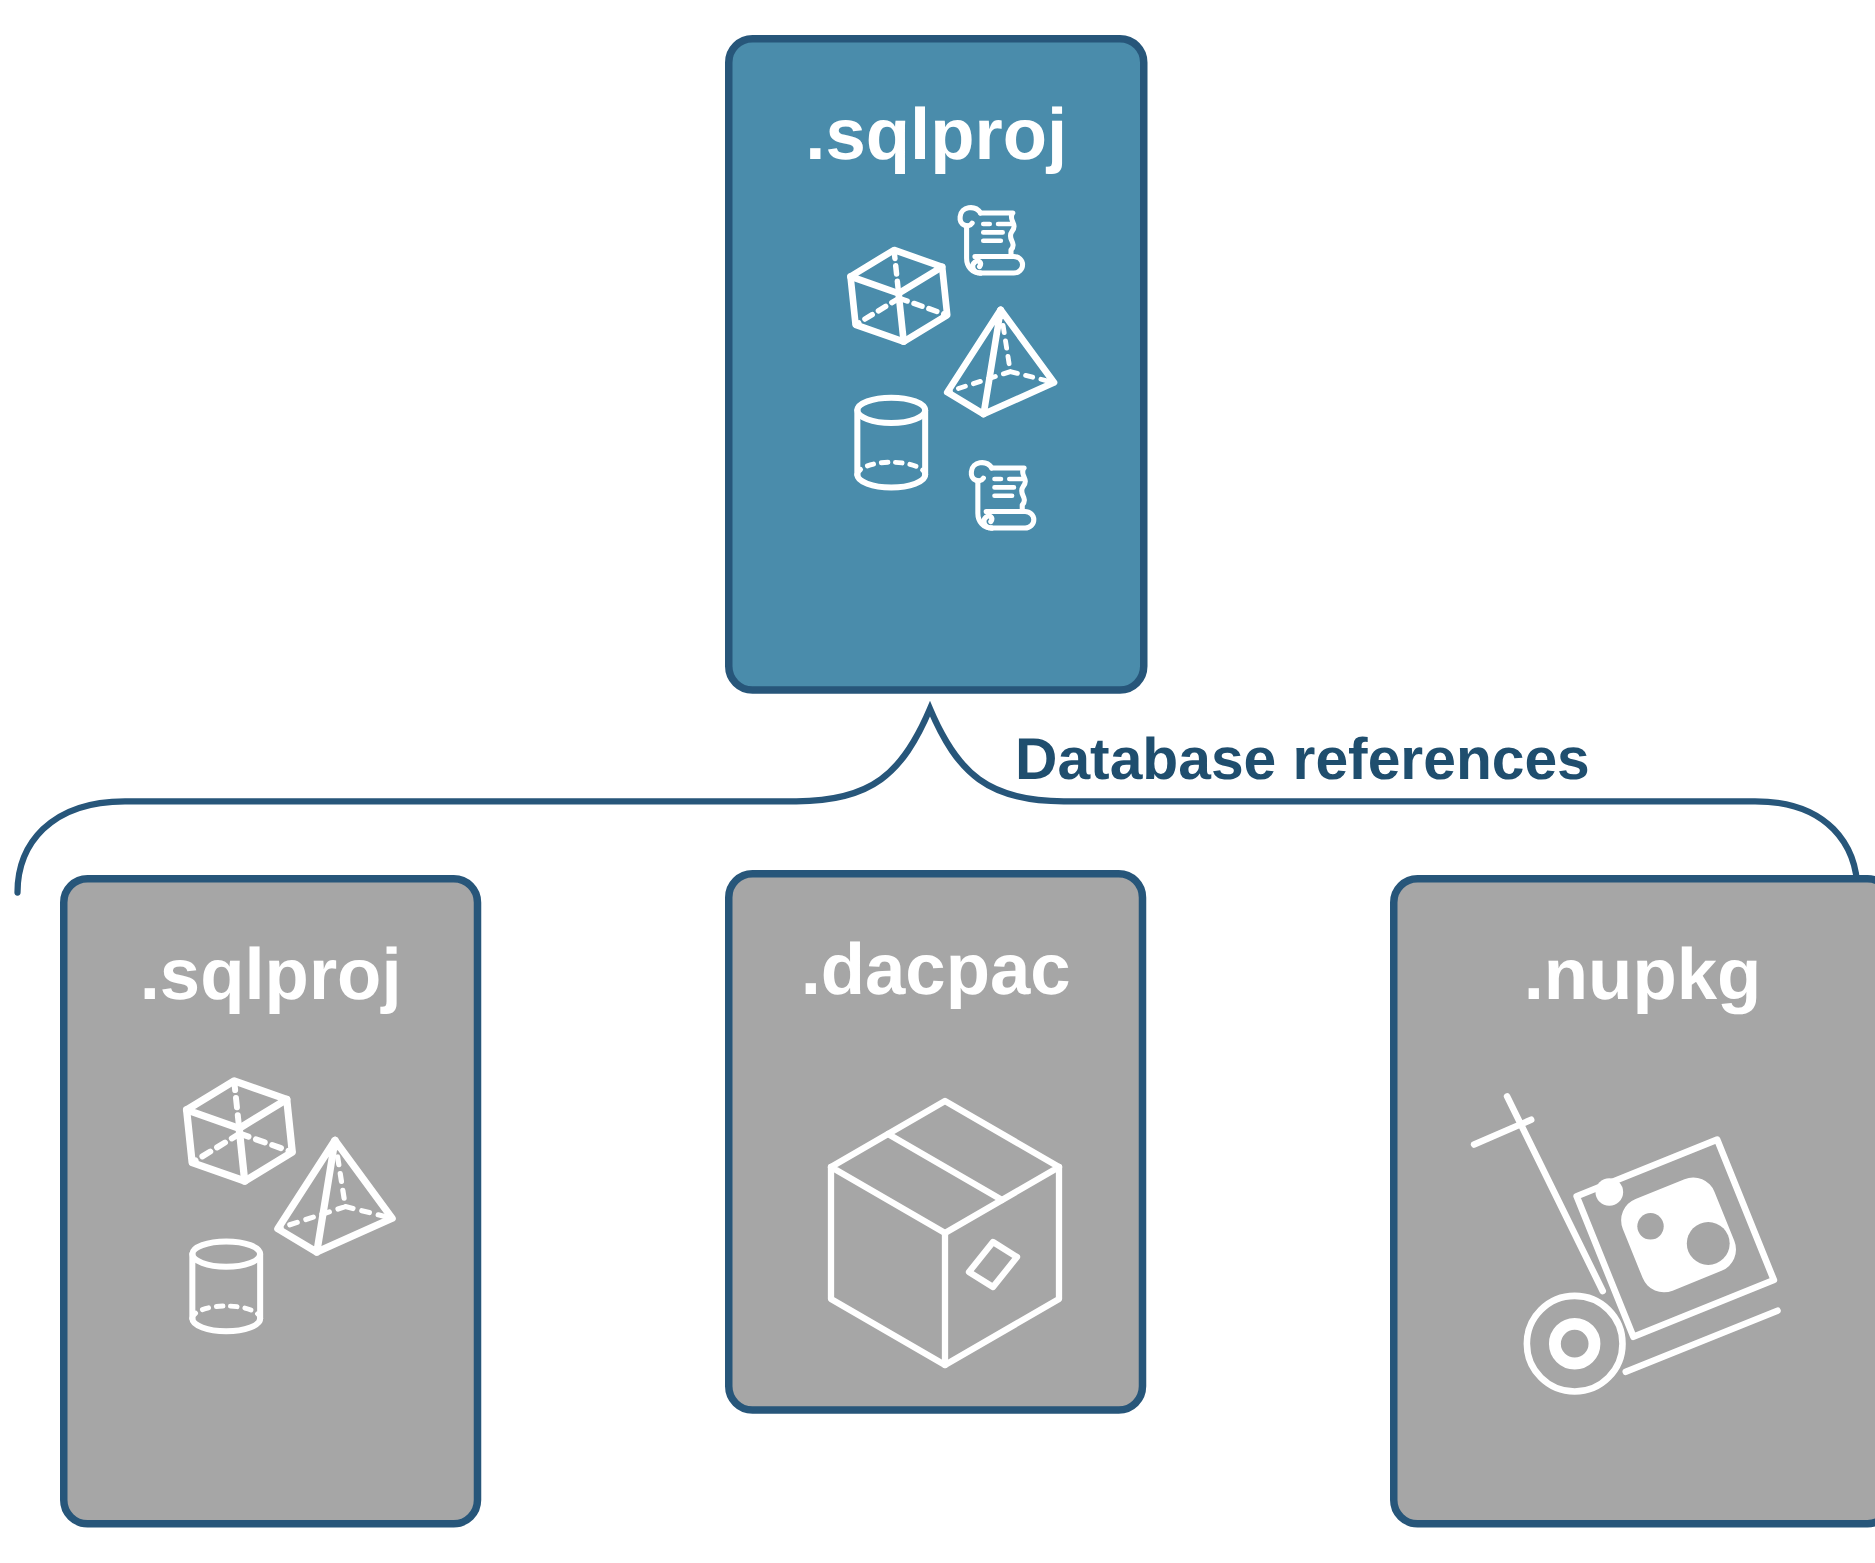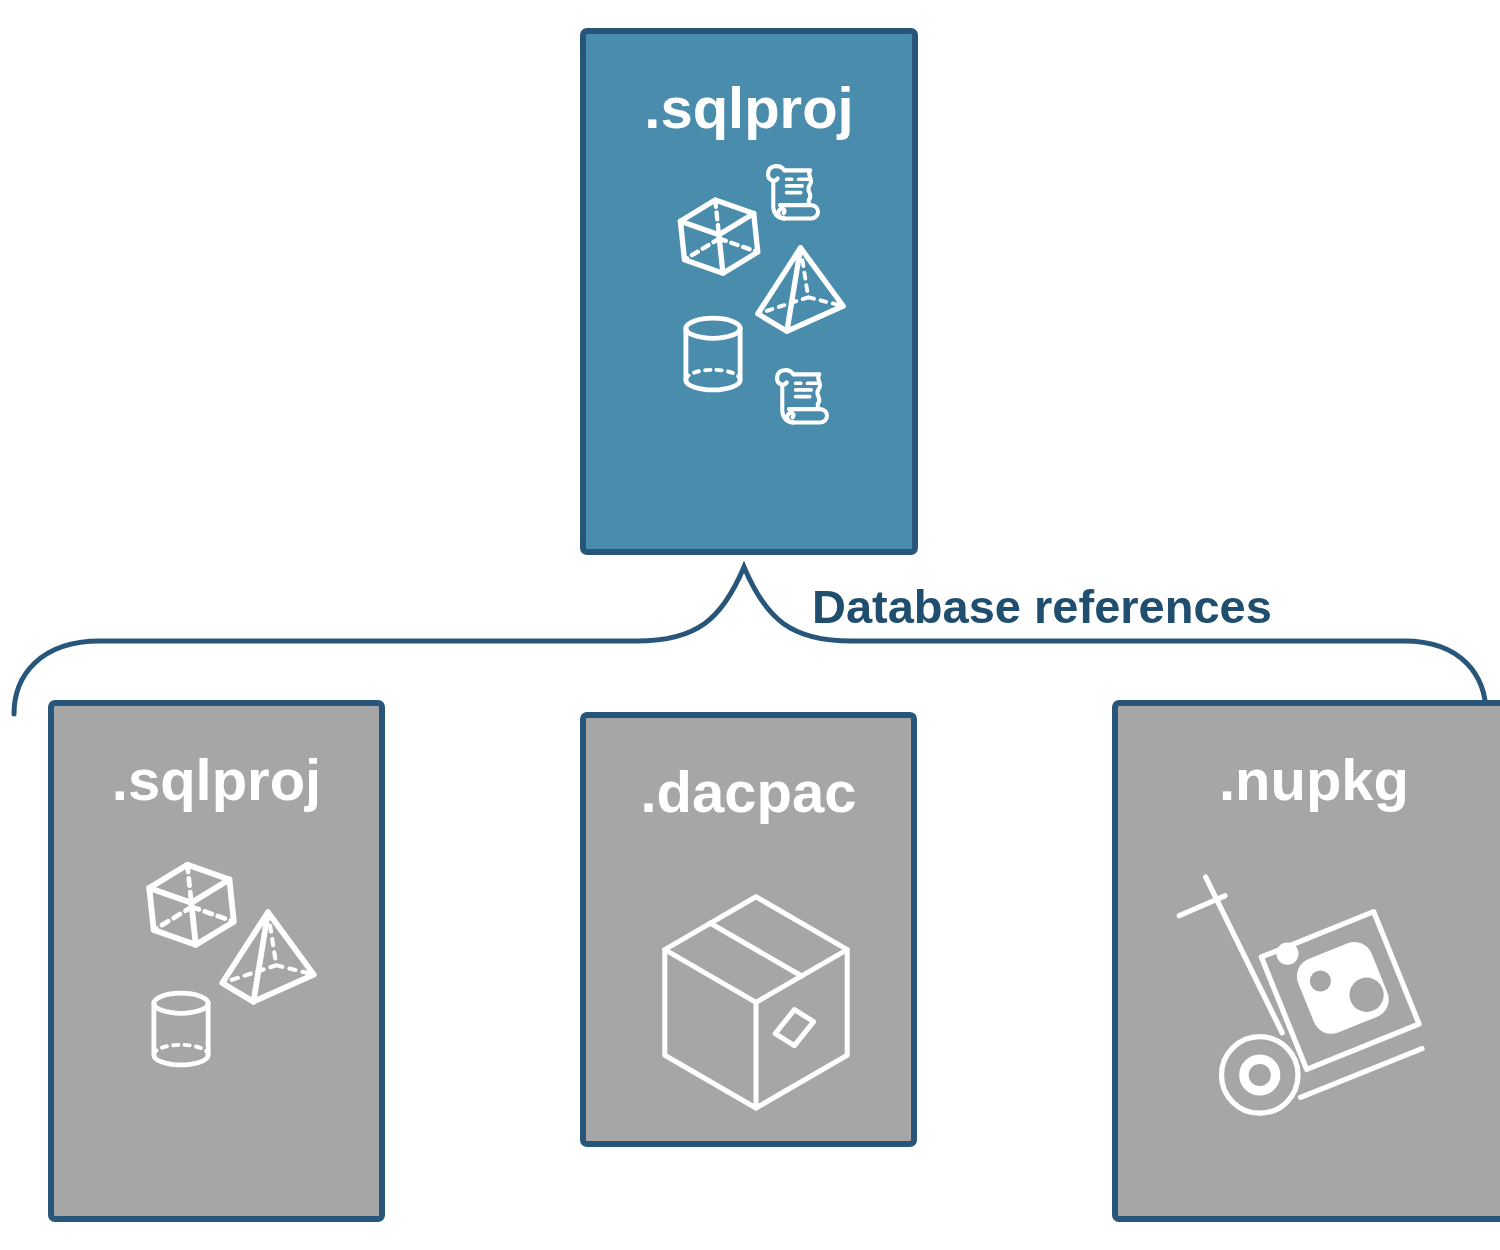--- a/index.html
+++ b/index.html
@@ -6,21 +6,21 @@
     --root-fill:#4A8CAB;
     --reference-fill:#A6A6A6;
     --outline:#27567A;
     --label-text:#1F4E6E;
     --icon-stroke:#FFFFFF;
     --background:#FFFFFF;
   }
   *{margin:0;padding:0;box-sizing:border-box;}
   body{background:var(--background);font-family:"Liberation Sans",sans-serif;}
   .canvas{position:relative;width:1500px;height:1250px;background:var(--background);overflow:hidden;}
-  .box{position:absolute;border:6px solid var(--outline);border-radius:7px;}
+  .box{position:absolute;border:6px solid var(--outline);border-radius:22px;}
   .box.blue{background:var(--root-fill);}
   .box.gray{background:var(--reference-fill);}
   .box-title{display:block;margin-top:40px;text-align:center;font-size:58px;font-weight:700;color:#fff;letter-spacing:0px;}
   .icon{position:absolute;color:var(--icon-stroke);}
   .icon svg{display:block;width:100%;height:100%;}
   .brace{position:absolute;left:0;top:0;width:1500px;height:1250px;pointer-events:none;}
   .connector-label{position:absolute;left:812px;top:579px;font-size:47px;font-weight:700;color:var(--label-text);white-space:nowrap;}
 </style>
 </head>
 <body>
@@ -138,21 +138,21 @@
           <ellipse cx="40" cy="15" rx="31" ry="11.5"></ellipse>
           <path d="M9,15 V74"></path>
           <path d="M71,15 V74"></path>
           <path d="M9,74 A31,11.5 0 0 0 71,74"></path>
           <path d="M9,74 A31,11.5 0 0 1 71,74" stroke-dasharray="6 7" stroke-width="4.5"></path>
         </g>
       </svg>
     </span>
   </div>
 
-  <div class="box gray" style="left:580px;top:712px;width:337px;height:435px;">
+  <div class="box gray" style="left:580px;top:696px;width:337px;height:435px;">
     <span class="box-title">.dacpac</span>
 
     <span class="icon" style="left:50px;top:138px;width:240px;height:276px;">
       <svg viewBox="0 0 100 115">
         <g fill="none" stroke="currentColor" stroke-width="2.1" stroke-linecap="round" stroke-linejoin="round">
           <path d="M50,17 88,39 50,61 12,39 Z"></path>
           <path d="M31,28 69,50"></path>
           <path d="M12,39 V83 L50,105 L88,83 V39"></path>
           <path d="M50,61 V105"></path>
           <path d="M66,64 74,69 66,79 58,74 Z"></path>

